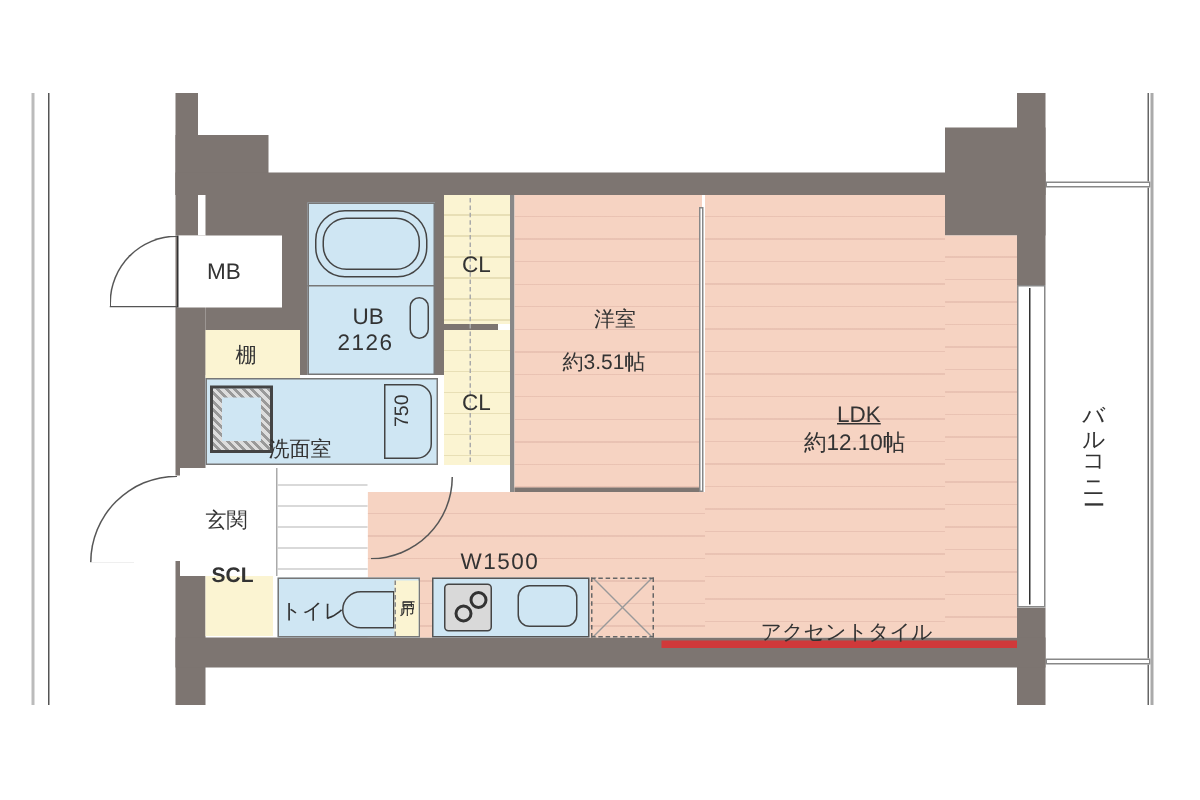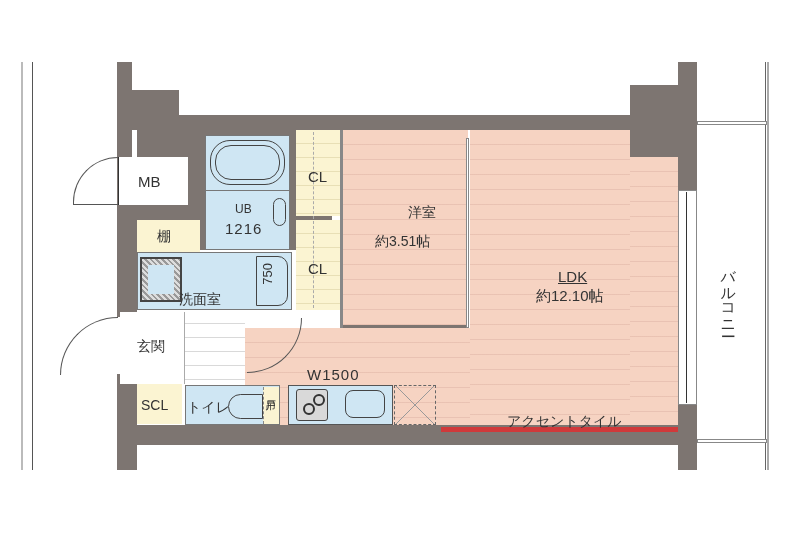--- a/index.html
+++ b/index.html
@@ -43,61 +43,61 @@
   <div class="lbl" style="left:138px;top:173px;font-size:15px;">MB</div>
   <div class="abs" style="left:73px;top:157px;width:45px;height:48px;border:1px solid #555;border-right:none;border-radius:45px 0 0 0;"></div>
 
   <div class="abs closet" style="left:137px;top:220px;width:63px;height:32px;"></div>
   <div class="lbl" style="left:157px;top:228px;">棚</div>
 
   <div class="abs wet" style="left:205px;top:135px;width:85px;height:115px;border:1px solid #777;"></div>
   <div class="fix" style="left:210px;top:140px;width:75px;height:45px;border-radius:20px;"></div>
   <div class="fix" style="left:215px;top:145px;width:65px;height:35px;border-radius:16px;border-width:1px;"></div>
   <div class="abs" style="left:205px;top:190px;width:85px;height:1px;background:#777;"></div>
-  <div class="lbl" style="left:235px;top:203px;font-size:12px;">UB</div>
-  <div class="lbl" style="left:225px;top:220px;font-size:15px;letter-spacing:1px;">1216</div>
+  <div class="lbl" style="left:235px;top:203px;font-size:15px;">UB</div>
+  <div class="lbl" style="left:225px;top:220px;font-size:15px;letter-spacing:1px;">2126</div>
   <div class="fix" style="left:273px;top:198px;width:13px;height:28px;border-radius:8px;border-width:1px;"></div>
 
   <div class="abs closet" style="left:296px;top:130px;width:44px;height:86px;background-image:repeating-linear-gradient(180deg,#fbf4d2 0 13px,#e8dfb6 13px 14px);"></div>
   <div class="abs" style="left:296px;top:216px;width:36px;height:4px;background:#7d7571;"></div>
   <div class="abs closet" style="left:296px;top:220px;width:44px;height:90px;background-image:repeating-linear-gradient(180deg,#fbf4d2 0 13px,#e8dfb6 13px 14px);"></div>
   <div class="abs" style="left:313px;top:132px;width:0;height:176px;border-left:1px dashed #aaa;"></div>
   <div class="lbl" style="left:308px;top:168px;font-size:15px;">CL</div>
   <div class="lbl" style="left:308px;top:260px;font-size:15px;">CL</div>
   <div class="abs" style="left:340px;top:130px;width:3px;height:200px;background:#888;"></div>
 
   <div class="abs wet" style="left:137px;top:252px;width:155px;height:58px;border:1px solid #777;"></div>
   <div class="abs" style="left:140px;top:257px;width:42px;height:45px;border:2px solid #444;background:repeating-linear-gradient(45deg,#ddd 0 2px,#999 2px 4px);"></div>
   <div class="abs" style="left:148px;top:265px;width:26px;height:29px;background:#cfe6f3;"></div>
   <div class="lbl" style="left:179px;top:275px;margin-top:16px;">洗面室</div>
   <div class="fix" style="left:256px;top:256px;width:32px;height:50px;border-width:1px;border-radius:0 10px 10px 0;"></div>
   <div class="lbl vtext" style="left:261px;top:263px;font-size:13px;transform:rotate(180deg);">750</div>
 
   <div class="abs floor" style="left:343px;top:130px;width:125px;height:198px;border-bottom:3px solid #7d7571;"></div>
-  <div class="lbl" style="left:408px;top:204px;">洋室</div>
+  <div class="lbl" style="left:396px;top:204px;">洋室</div>
   <div class="lbl" style="left:375px;top:233px;">約3.51帖</div>
   <div class="abs" style="left:466px;top:138px;width:3px;height:190px;background:#fff;border:1px solid #888;"></div>
 
   <div class="abs floor" style="left:470px;top:130px;width:160px;height:295px;"></div>
   <div class="abs floor" style="left:630px;top:157px;width:48px;height:268px;"></div>
   <div class="abs floor" style="left:245px;top:328px;width:225px;height:97px;"></div>
   <div class="lbl" style="left:558px;top:268px;font-size:15px;text-decoration:underline;">LDK</div>
   <div class="lbl" style="left:536px;top:287px;font-size:15px;">約12.10帖</div>
 
   <div class="abs" style="left:678px;top:190px;width:19px;height:215px;background:#fff;border:1px solid #888;"></div>
   <div class="abs" style="left:686px;top:192px;width:1px;height:211px;background:#333;"></div>
 
   <div class="abs hall" style="left:185px;top:310px;width:60px;height:75px;"></div>
   <div class="abs" style="left:120px;top:312px;width:65px;height:72px;background:#fff;border-right:1px solid #aaa;"></div>
   <div class="lbl" style="left:137px;top:338px;">玄関</div>
   <div class="abs" style="left:60px;top:317px;width:58px;height:58px;border:1px solid #555;border-right:none;border-bottom:none;border-radius:58px 0 0 0;"></div>
   <div class="abs" style="left:247px;top:318px;width:55px;height:55px;border:1px solid #555;border-left:none;border-top:none;border-radius:0 0 55px 0;"></div>
 
   <div class="abs closet" style="left:137px;top:384px;width:45px;height:40px;"></div>
-  <div class="lbl" style="left:141px;top:397px;">SCL</div>
+  <div class="lbl" style="left:141px;top:375px;font-weight:bold;">SCL</div>
 
   <div class="abs wet" style="left:185px;top:385px;width:95px;height:40px;border:1px solid #777;"></div>
   <div class="lbl" style="left:187px;top:399px;">トイレ</div>
   <div class="fix" style="left:228px;top:394px;width:35px;height:25px;border-radius:14px 0 0 14px;border-width:1px;"></div>
   <div class="abs closet" style="left:263px;top:387px;width:16px;height:37px;border-left:1px dashed #888;"></div>
   <div class="lbl vtext" style="left:264px;top:392px;font-size:11px;">吊戸</div>
 
   <div class="lbl" style="left:307px;top:366px;font-size:15px;letter-spacing:1px;">W1500</div>
   <div class="abs wet" style="left:288px;top:385px;width:105px;height:40px;border:1px solid #555;"></div>
   <div class="fix" style="left:296px;top:389px;width:32px;height:32px;border-radius:3px;background:#d9d9d9;"></div>

